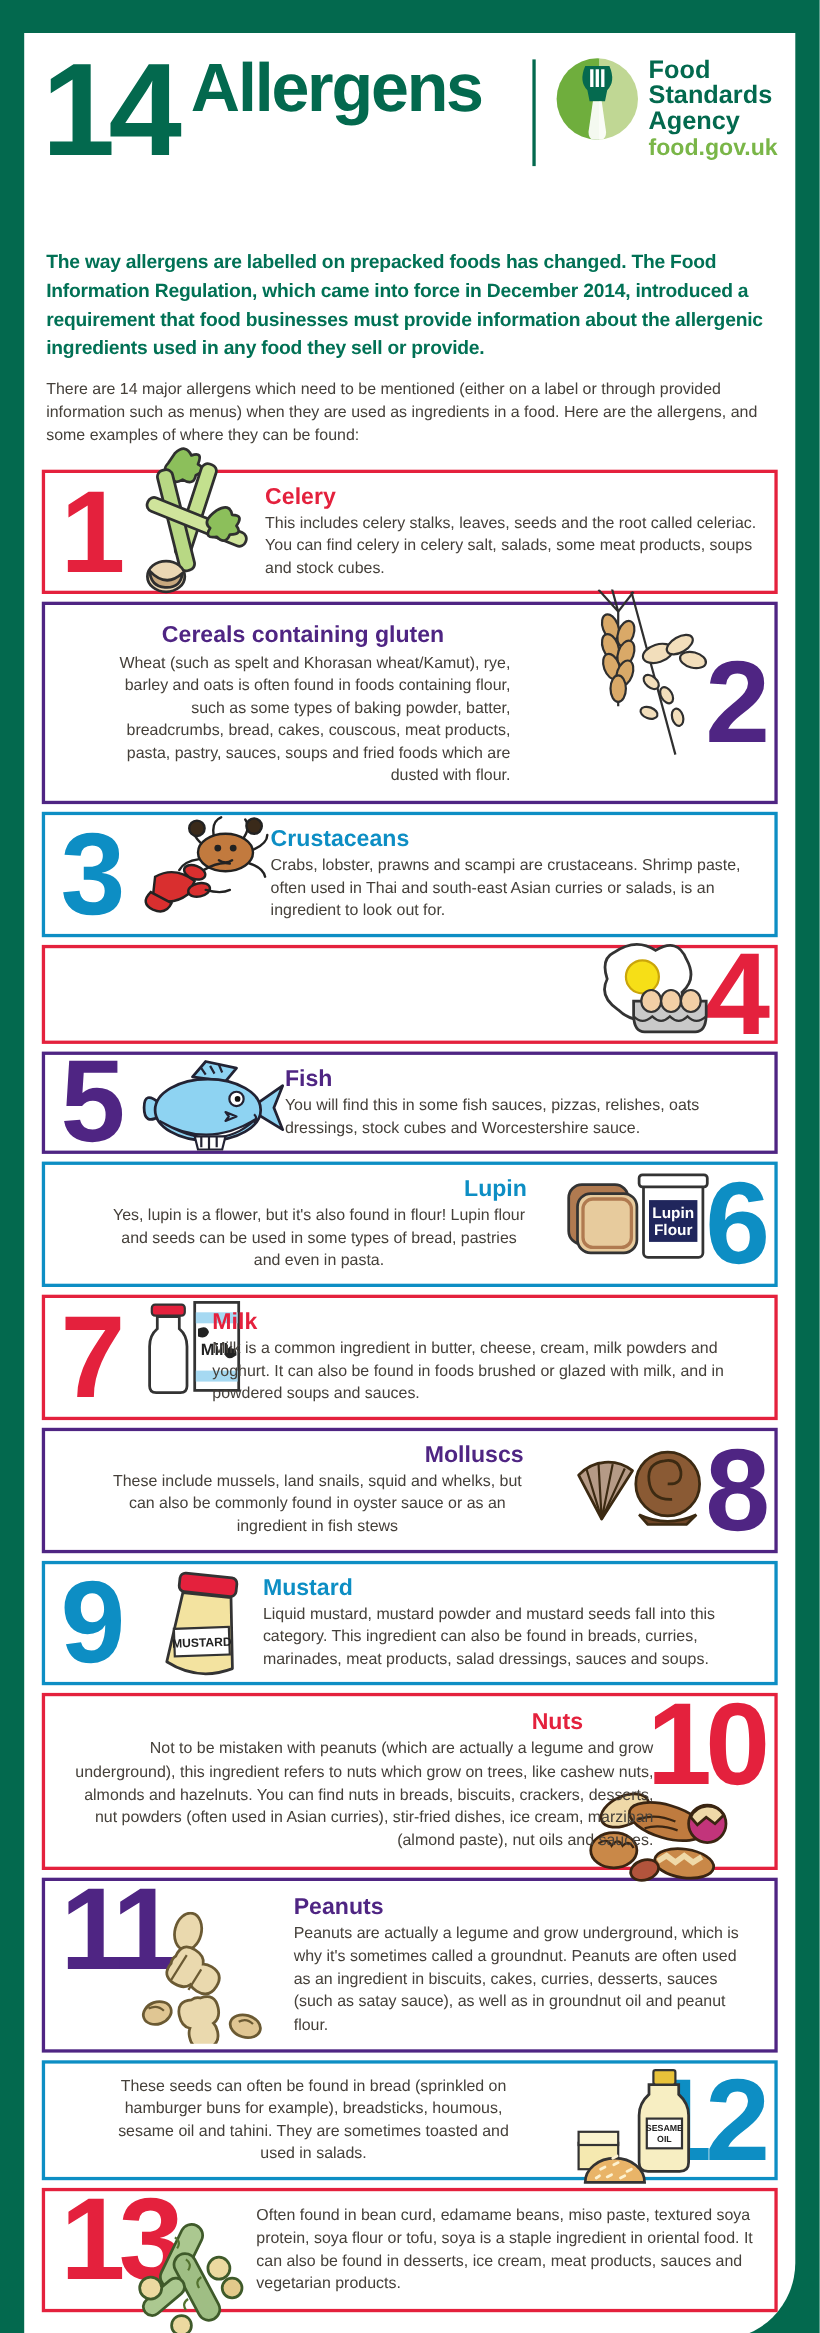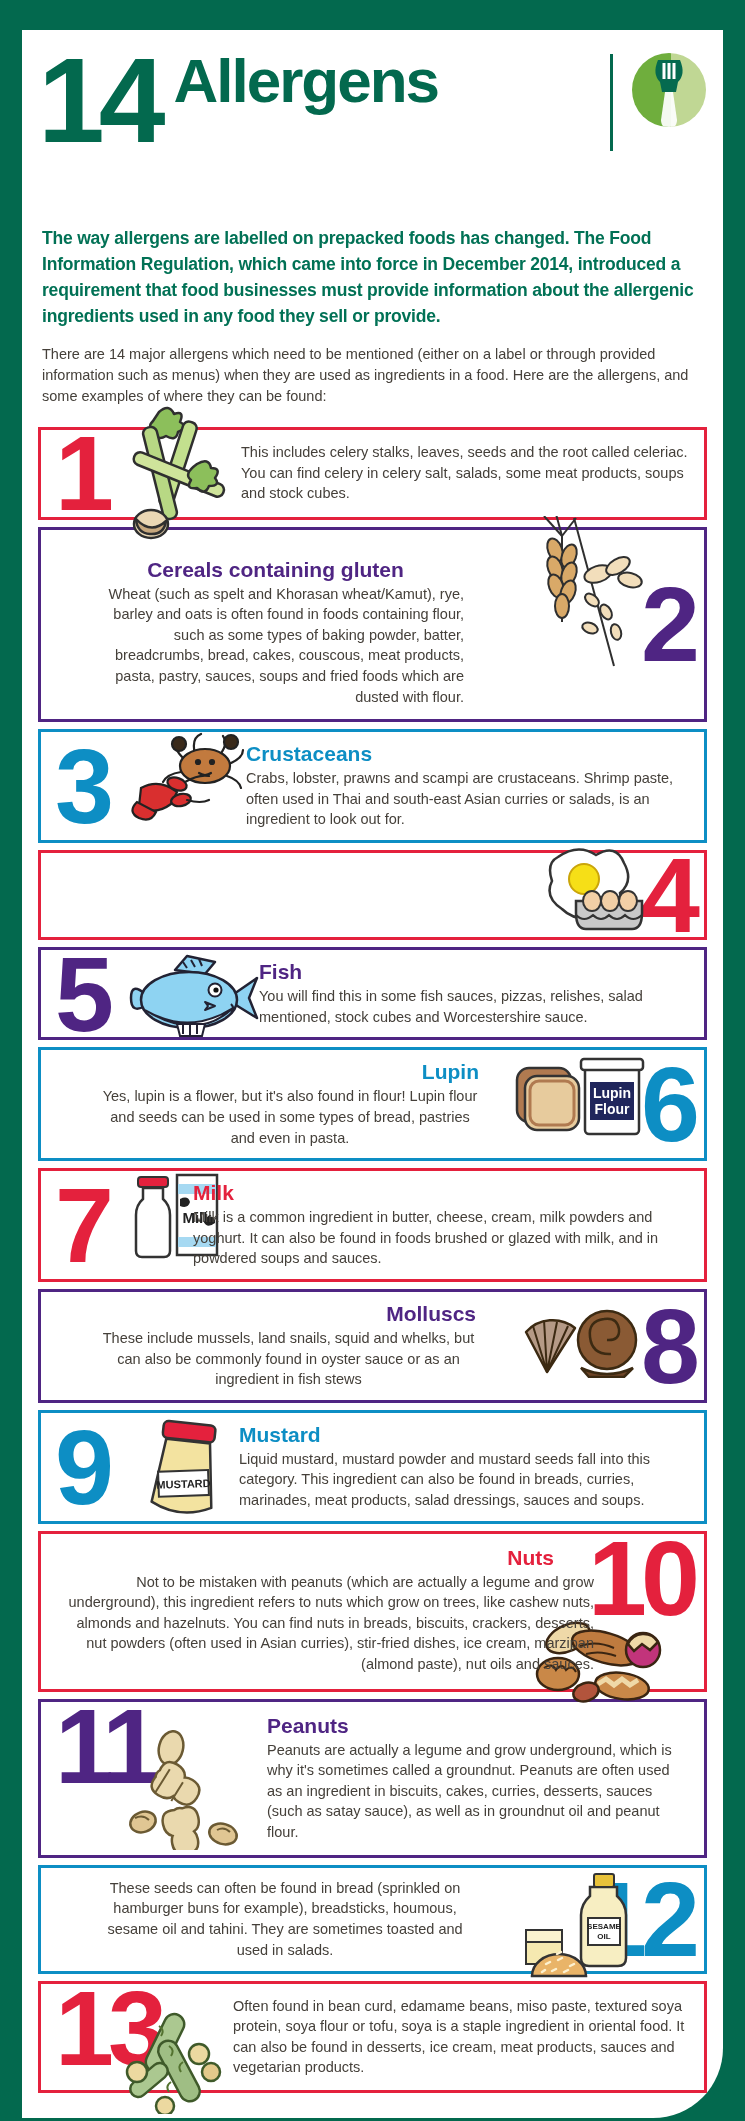--- a/index.html
+++ b/index.html
@@ -57,20 +57,26 @@
             <path d="M27 8 h22 q6 14 -2 22 l-2 10 h-14 l-2 -10 q-8 -8 -2 -22z" fill="#056a4f"></path>
             <g stroke="#fff" stroke-width="3">
                   <line x1="33" y1="11" x2="33" y2="27"></line>
                   <line x1="38" y1="11" x2="38" y2="27"></line>
                   <line x1="43" y1="11" x2="43" y2="27"></line>
                 </g>
             <path d="M34 40 h8 l4 28 q0 8 -8 8 q-8 0 -8 -8z" fill="#fff" opacity="0.92"></path>
           </g>
         </svg>
       </span>
+      <div class="logotxt">
+        <div>Food</div>
+        <div>Standards</div>
+        <div>Agency</div>
+        <div class="logourl">food.gov.uk</div>
+      </div>
     </div>
   </div>
 
   <p class="intro-bold">The way allergens are labelled on prepacked foods has changed. The Food Information Regulation, which came into force in December 2014, introduced a requirement that food businesses must provide information about the allergenic ingredients used in any food they sell or provide.</p>
   <p class="intro-reg">There are 14 major allergens which need to be mentioned (either on a label or through provided information such as menus) when they are used as ingredients in a food. Here are the allergens, and some examples of where they can be found:</p>
 
   <section class="sec left" style="min-height: 93px; --c: #e4213d;">
     <div class="num">1</div>
     <div class="art" style="left:72px;top:-24px">
       <svg width="130" height="140" viewBox="0 0 130 140">
@@ -79,20 +85,21 @@
           <rect x="58" y="14" width="14" height="88" rx="6" fill="#c3e08e" transform="rotate(18 65 58)"></rect>
           <rect x="40" y="20" width="14" height="94" rx="6" fill="#b8d884" transform="rotate(-14 47 67)"></rect>
           <rect x="18" y="62" width="96" height="13" rx="6" fill="#cfe49b" transform="rotate(22 66 68)"></rect>
           <path d="M84 58 q12 -7 14 4 q11 0 4 10 q6 8 -6 8 q-4 10 -12 2 q-12 2 -6 -8 q-8 -6 6 -16z" fill="#8cbf5b"></path>
           <ellipse cx="38" cy="118" rx="17" ry="14" fill="#ead7b4"></ellipse>
           <path d="M23 113 q15 16 30 2 q-2 14 -16 13 q-13 -1 -14 -15z" fill="#c7a87e"></path>
         </g>
       </svg>
     </div>
     <div class="txt" style="margin:10px 16px 10px 200px">
+      <h3 class="title">Celery</h3>
       <p class="body">This includes celery stalks, leaves, seeds and the root called celeriac. You can find celery in celery salt, salads, some meat products, soups and stock cubes.</p>
     </div>
   </section>
 
   <section class="sec right h-center b-right" style="min-height: 126px; --c: #4f2583;">
     <div class="num">2</div>
     <div class="art" style="right:52px;top:-14px">
       <svg width="120" height="152" viewBox="0 0 120 152">
         <g stroke="#2f2f2f" stroke-width="2">
           <line x1="42" y1="2" x2="82" y2="150"></line>
@@ -114,21 +121,21 @@
             <ellipse cx="86" cy="50" rx="13" ry="7" transform="rotate(-30 86 50)"></ellipse>
             <ellipse cx="98" cy="64" rx="12" ry="7" transform="rotate(14 98 64)"></ellipse>
             <ellipse cx="60" cy="84" rx="8" ry="5" transform="rotate(40 60 84)"></ellipse>
             <ellipse cx="74" cy="96" rx="8" ry="5" transform="rotate(60 74 96)"></ellipse>
             <ellipse cx="58" cy="112" rx="8" ry="5" transform="rotate(20 58 112)"></ellipse>
             <ellipse cx="84" cy="116" rx="8" ry="5" transform="rotate(75 84 116)"></ellipse>
           </g>
         </g>
       </svg>
     </div>
-    <div class="txt" style="margin:28px 240px 12px 46px">
+    <div class="txt" style="margin:16px 240px 12px 46px">
       <h3 class="title">Cereals containing gluten</h3>
       <p class="body">Wheat (such as spelt and Khorasan wheat/Kamut), rye, barley and oats is often found in foods containing flour, such as some types of baking powder, batter, breadcrumbs, bread, cakes, couscous, meat products, pasta, pastry, sauces, soups and fried foods which are dusted with flour.</p>
     </div>
   </section>
 
   <section class="sec left" style="min-height: 92px; --c: #0d8ec4;">
     <div class="num">3</div>
     <div class="art" style="left:84px;top:0">
       <svg width="130" height="92" viewBox="0 0 130 92">
         <g stroke="#222" stroke-width="2.2" stroke-linecap="round">
@@ -180,21 +187,21 @@
         <circle cx="88" cy="36" r="6.5" fill="#fff" stroke="#223" stroke-width="2"></circle>
             <circle cx="89" cy="36" r="2.6" fill="#111"></circle>
         <path d="M78 48 l10 4 -10 4 3 -4z" fill="none" stroke="#223" stroke-width="2" stroke-linejoin="round"></path>
         <path d="M104 50 q4 4 0 8" fill="none" stroke="#223" stroke-width="2"></path>
         <path d="M56 8 l4 6 M64 6 l4 7 M72 5 l3 7" stroke="#223" stroke-width="2"></path>
         <path d="M50 70 h28 l-3 12 h-22z M56 70 v10 M63 70 v12 M70 70 v10" fill="#fff" stroke="#223" stroke-width="2"></path>
       </svg>
     </div>
     <div class="txt" style="margin:10px 16px 10px 218px">
       <h3 class="title">Fish</h3>
-      <p class="body">You will find this in some fish sauces, pizzas, relishes, salad mentioned, stock cubes and Worcestershire sauce.</p>
+      <p class="body">You will find this in some fish sauces, pizzas, relishes, oats dressings, stock cubes and Worcestershire sauce.</p>
     </div>
   </section>
 
   <section class="sec right h-right b-center" style="min-height: 93px; --c: #0d8ec4;">
     <div class="num">6</div>
     <div class="art" style="right:56px;top:4px">
       <svg width="135" height="86" viewBox="0 0 135 86">
         <rect x="4" y="14" width="54" height="54" rx="12" fill="#b07a50" stroke="#333" stroke-width="2.5"></rect>
         <rect x="12" y="22" width="54" height="54" rx="12" fill="#e7cb9d" stroke="#333" stroke-width="2.5"></rect>
         <rect x="17" y="27" width="44" height="44" rx="9" fill="none" stroke="#b07a50" stroke-width="3"></rect>
@@ -279,21 +286,21 @@
           <path d="M100 32 a17 17 0 0 1 30 -2 l-8 8 -8 -6 -8 7z" fill="#efd9a8"></path>
           <ellipse cx="30" cy="62" rx="21" ry="16" fill="#c98848"></ellipse>
           <path d="M16 56 q8 -6 12 2 q6 -8 10 0 q6 -6 10 2" fill="none" stroke-width="2"></path>
           <ellipse cx="94" cy="74" rx="27" ry="13" transform="rotate(8 94 74)" fill="#c98848"></ellipse>
           <path d="M70 72 l8 -5 8 6 8 -6 8 6 8 -5" fill="none" stroke="#efd9a8" stroke-width="5"></path>
           <ellipse cx="58" cy="80" rx="13" ry="9" transform="rotate(-18 58 80)" fill="#b2543c"></ellipse>
         </g>
       </svg>
     </div>
     <div class="txt" style="margin:12px 110px 14px 18px">
-      <h3 class="title" style="padding-right:40px">Nuts</h3>
+      <h3 class="title" style="padding-right:64px">Nuts</h3>
       <p class="body">Not to be mistaken with peanuts (which are actually a legume and grow underground), this ingredient refers to nuts which grow on trees, like cashew nuts, almonds and hazelnuts. You can find nuts in breads, biscuits, crackers, desserts, nut powders (often used in Asian curries), stir-fried dishes, ice cream, marzipan (almond paste), nut oils and sauces.</p>
     </div>
   </section>
 
   <section class="sec left numtop" style="min-height: 126px; --c: #4f2583;">
     <div class="num">11</div>
     <div class="art" style="left:86px;top:28px">
       <svg width="125" height="120" viewBox="0 0 125 120">
         <g stroke="#6b5a33" stroke-width="2.5" fill="#ead9ae">
           <ellipse cx="44" cy="18" rx="12" ry="17" transform="rotate(14 44 18)"></ellipse>

